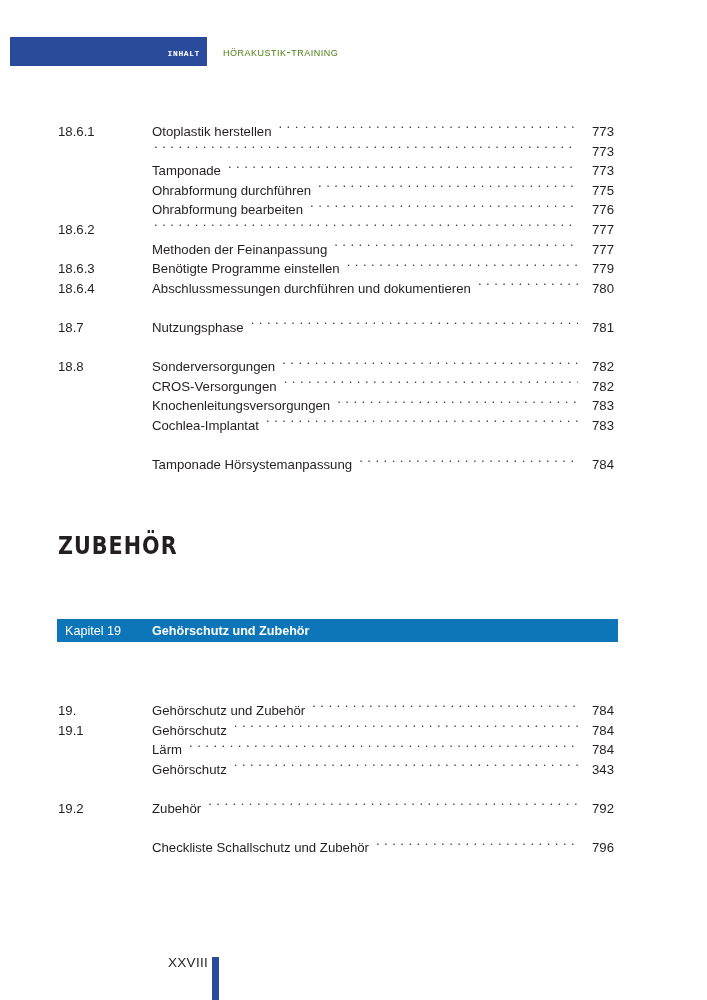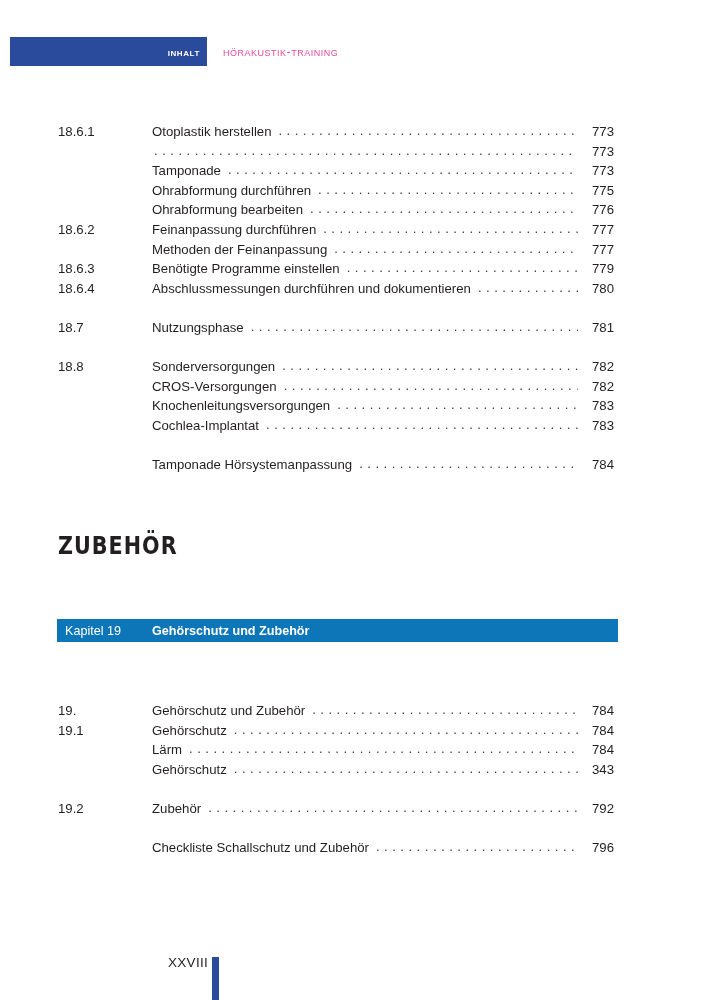--- a/index.html
+++ b/index.html
@@ -44,37 +44,37 @@
     letter-spacing: 0.6px;
     font-variant: small-caps;
     text-transform: lowercase;
     white-space: nowrap;
   }
   #header-title {
     position: absolute;
     left: 223px;
     top: 50%;
     transform: translateY(-50%);
-    color: #ec4899;
+    color: #4d7c0f;
     font-size: 12.5px;
     letter-spacing: 0.5px;
     font-variant: small-caps;
     text-transform: lowercase;
     white-space: nowrap;
   }
 
   
   .toc-block {
     position: absolute;
     left: 58px;
     width: 556px;
   }
   .toc-row {
     display: flex;
-    align-items: flex-end;
+    align-items: flex-start;
     font-size: 13.2px;
     line-height: 19.6px;
     color: #231f20;
     white-space: nowrap;
   }
   .toc-row.gap-before {
     margin-top: 19.6px;
   }
   .toc-num {
     width: 94px;
@@ -177,21 +177,21 @@
     top: 2px;
     width: 7px;
     height: 45px;
     background: #2a4a9c;
   }
 </style>
 </head>
 <body>
 
 <div id="running-header">
-  <div id="header-band" style="background: rgb(42, 74, 156);">
+  <div id="header-band" style="background: rgb(42, 74, 156); font-family: Liberation Mono, monospace;">
     <span id="header-band-label">Inhalt</span>
   </div>
   <span id="header-title">Hörakustik-Training</span>
 </div>
 
 <div class="toc-block" id="toc-block-1" style="top:122px;">
     <div class="toc-row">
       <span class="toc-num">18.6.1</span>
       <span class="toc-title">Otoplastik herstellen</span>
       <span class="toc-leader"></span>
@@ -215,21 +215,20 @@
       <span class="toc-page">775</span>
     </div>
     <div class="toc-row">
       <span class="toc-num"></span>
       <span class="toc-title">Ohrabformung bearbeiten</span>
       <span class="toc-leader"></span>
       <span class="toc-page">776</span>
     </div>
     <div class="toc-row">
       <span class="toc-num">18.6.2</span>
-      <span class="toc-title">Feinanpassung durchführen</span>
       <span class="toc-leader"></span>
       <span class="toc-page">777</span>
     </div>
     <div class="toc-row">
       <span class="toc-num"></span>
       <span class="toc-title">Methoden der Feinanpassung</span>
       <span class="toc-leader"></span>
       <span class="toc-page">777</span>
     </div>
     <div class="toc-row">

